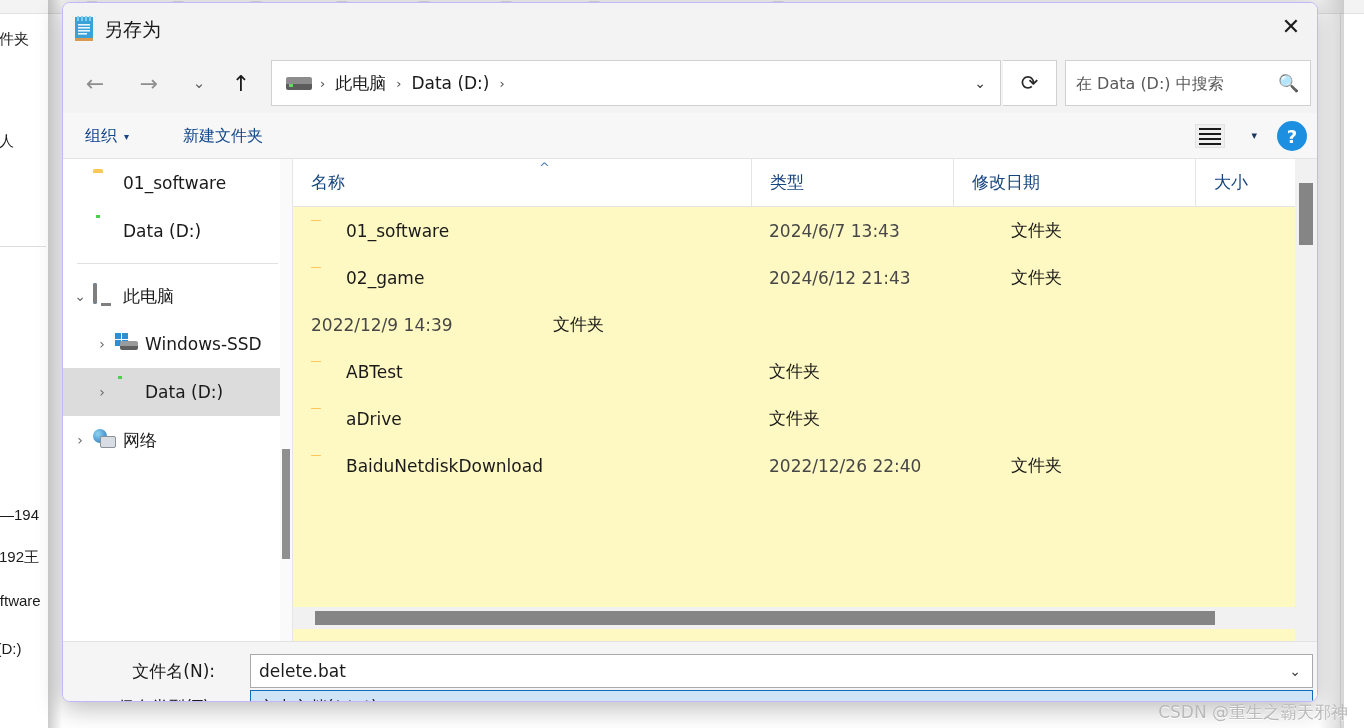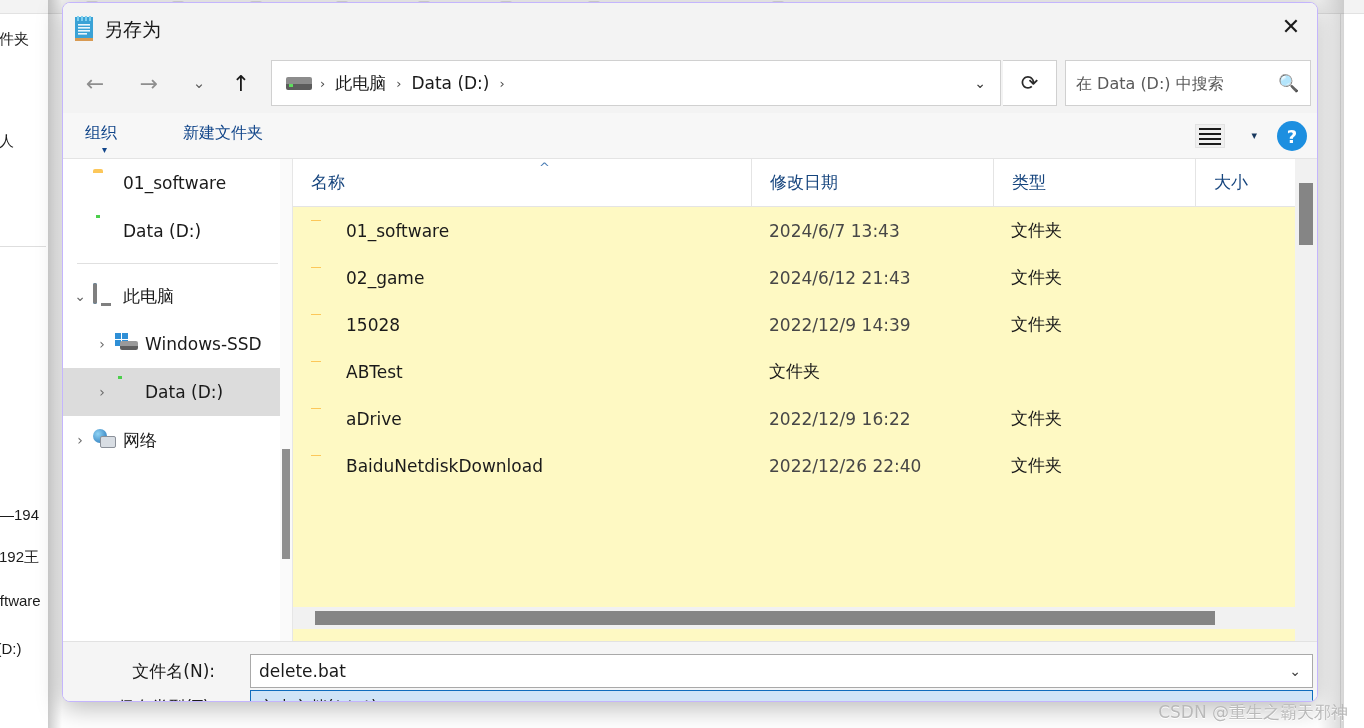--- a/index.html
+++ b/index.html
@@ -140,21 +140,20 @@
 
   
   #cmdbar {
     position: relative; height: 46px; background: #f7f7f7;
     border-bottom: 1px solid #e4e4e4;
   }
   .cmd-link {
     position: absolute; top: 10px; height: 26px; display: flex; align-items: center;
     font-size: 16px; color: #12468a; cursor: pointer; padding: 0 6px;
     font-family: "DejaVu Sans", sans-serif;
-    flex-direction: column;
   }
   .cmd-caret { font-size: 10px; margin-left: 7px; color: #12468a; }
   #view-icon {
     position: absolute; right: 92px; top: 11px; width: 30px; height: 24px;
     display: flex; flex-direction: column; justify-content: center; gap: 3px;
     padding: 2px 3px; cursor: pointer; background: #efefef; border: 1px solid #e2e2e2;
   }
   #view-icon span { display: block; height: 2px; background: #1a1a1a; }
   #view-caret {
     position: absolute; right: 60px; top: 16px; font-size: 11px; color: #17375e; cursor: pointer;
@@ -449,25 +448,25 @@
         <div id="side-thumb"></div>
       </div>
     </div>
 
     <div id="filepane">
       <div id="colhead">
         <div class="col" style="width:458px">
           <span>名称</span>
           <span id="sort-caret">^</span>
         </div>
+        <div class="col" style="width:202px">
+          <span>类型</span>
+        </div>
         <div class="col" style="width:242px">
           <span>修改日期</span>
-        </div>
-        <div class="col" style="width:202px">
-          <span>类型</span>
         </div>
         <div class="col" style="width:110px">
           <span>大小</span>
         </div>
       </div>
 
       <div id="rows">
         <div class="frow">
           <div class="fcell name" style="width:458px">
             <span class="ic"><span class="folder-shape"></span></span>
@@ -480,42 +479,37 @@
         <div class="frow">
           <div class="fcell name" style="width:458px">
             <span class="ic"><span class="folder-shape"></span></span>
             <span>02_game</span>
           </div>
           <div class="fcell date" style="width:242px">2024/6/12 21:43</div>
           <div class="fcell" style="width:202px">文件夹</div>
           <div class="fcell" style="width:110px"></div>
         </div>
         <div class="frow">
-          <div class="fcell name" style="width:458px">
-            <span class="ic"><span class="folder-shape"></span></span>
-            <span>15028</span>
-          </div>
           <div class="fcell date" style="width:242px">2022/12/9 14:39</div>
           <div class="fcell" style="width:202px">文件夹</div>
           <div class="fcell" style="width:110px"></div>
         </div>
         <div class="frow">
           <div class="fcell name" style="width:458px">
             <span class="ic"><span class="folder-shape"></span></span>
             <span>ABTest</span>
           </div>
           <div class="fcell" style="width:202px">文件夹</div>
           <div class="fcell" style="width:110px"></div>
         </div>
         <div class="frow">
           <div class="fcell name" style="width:458px">
             <span class="ic"><span class="folder-shape"></span></span>
             <span>aDrive</span>
           </div>
-          <div class="fcell date" style="width:242px">2022/12/9 16:22</div>
           <div class="fcell" style="width:202px">文件夹</div>
           <div class="fcell" style="width:110px"></div>
         </div>
         <div class="frow">
           <div class="fcell name" style="width:458px">
             <span class="ic"><span class="folder-shape"></span></span>
             <span>BaiduNetdiskDownload</span>
           </div>
           <div class="fcell date" style="width:242px">2022/12/26 22:40</div>
           <div class="fcell" style="width:202px">文件夹</div>

